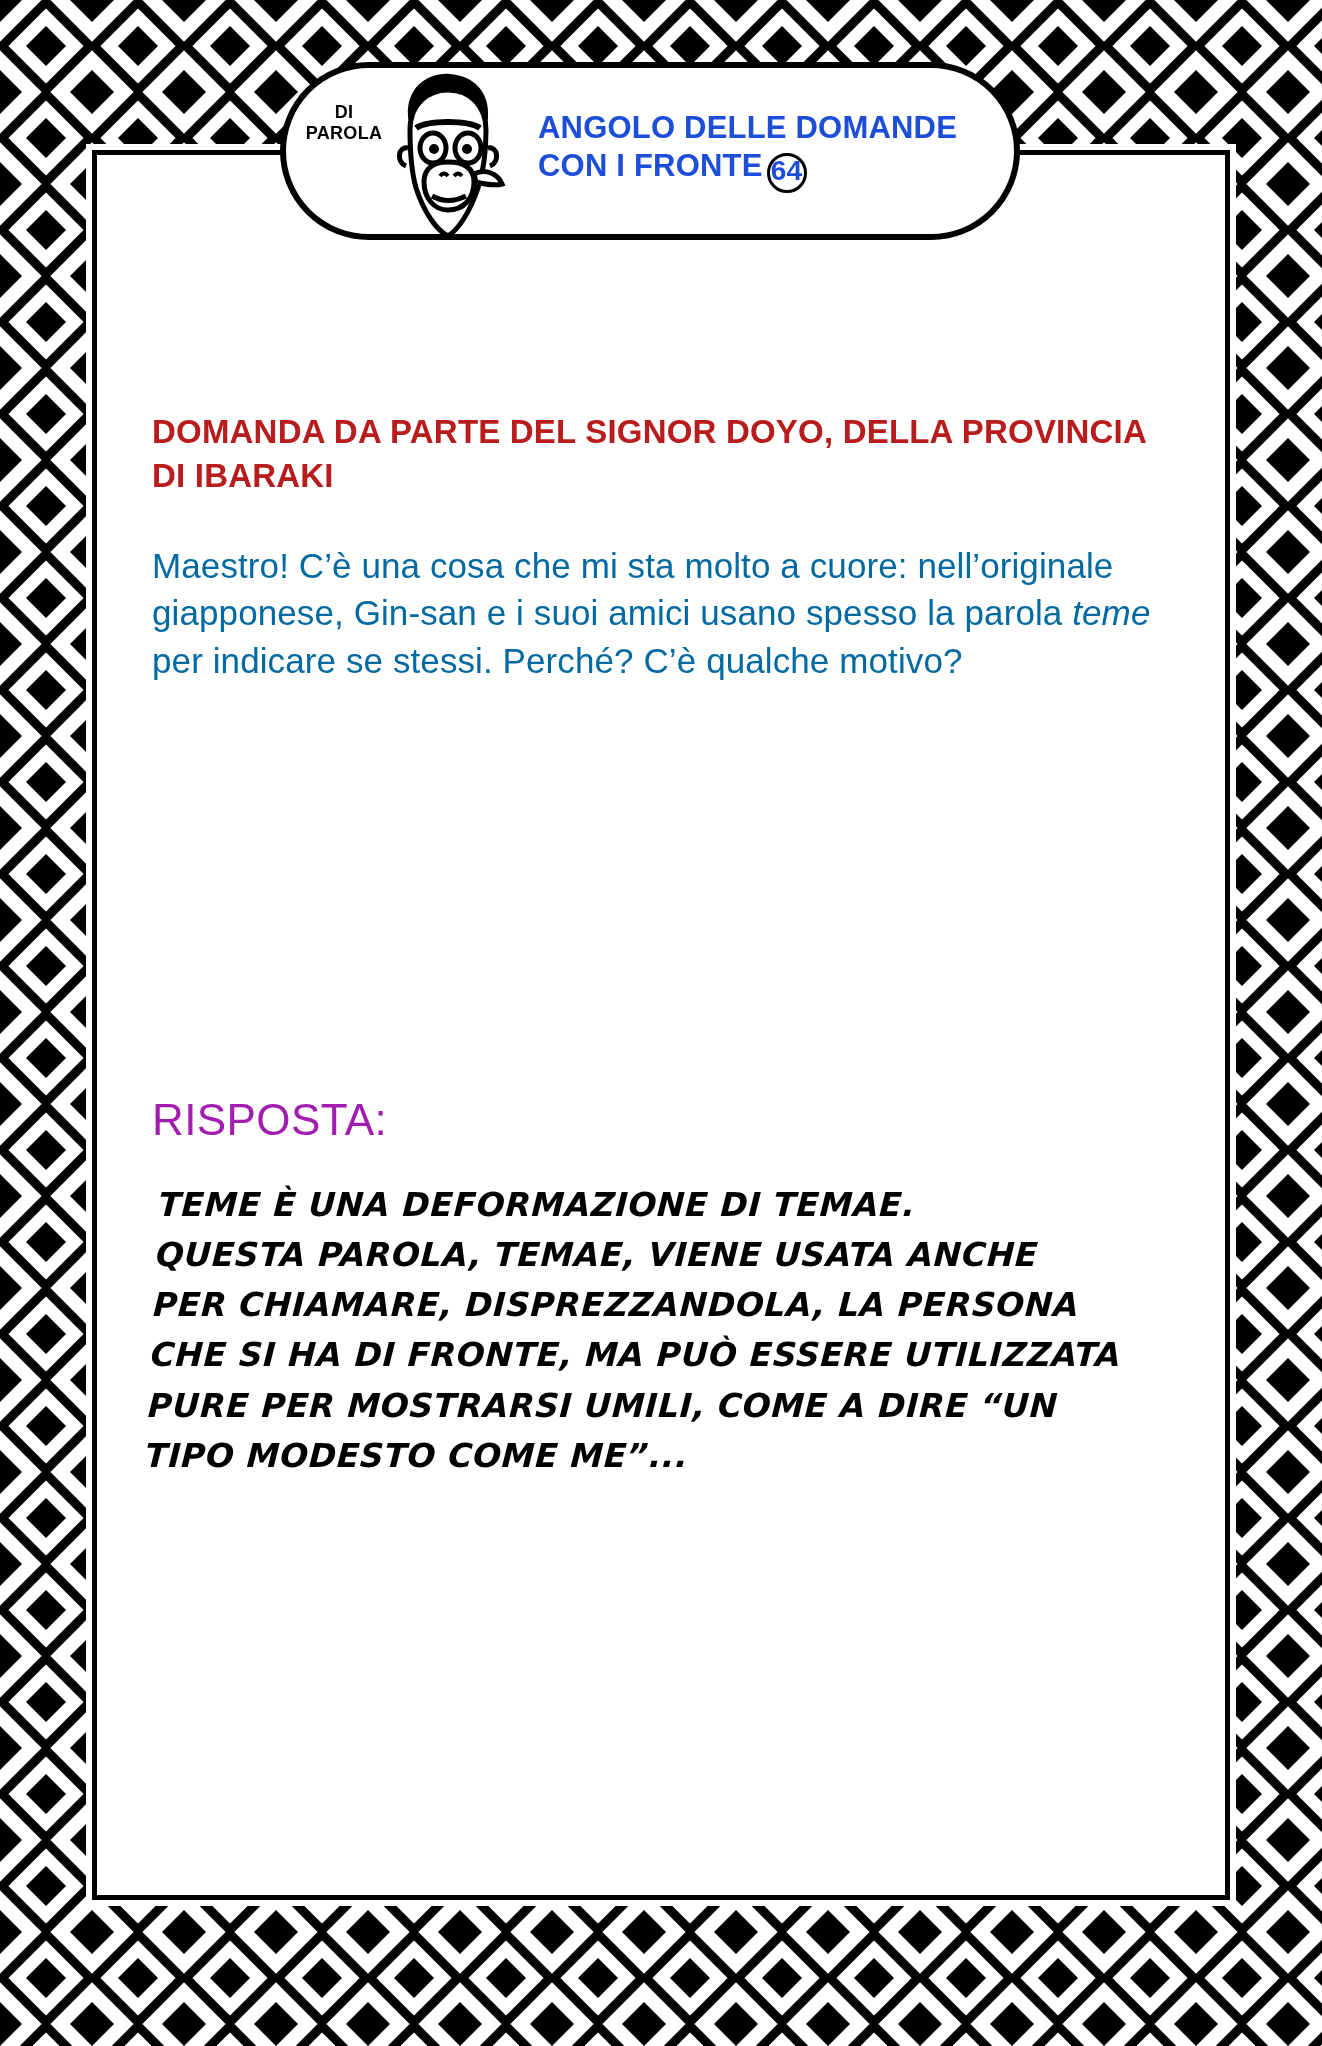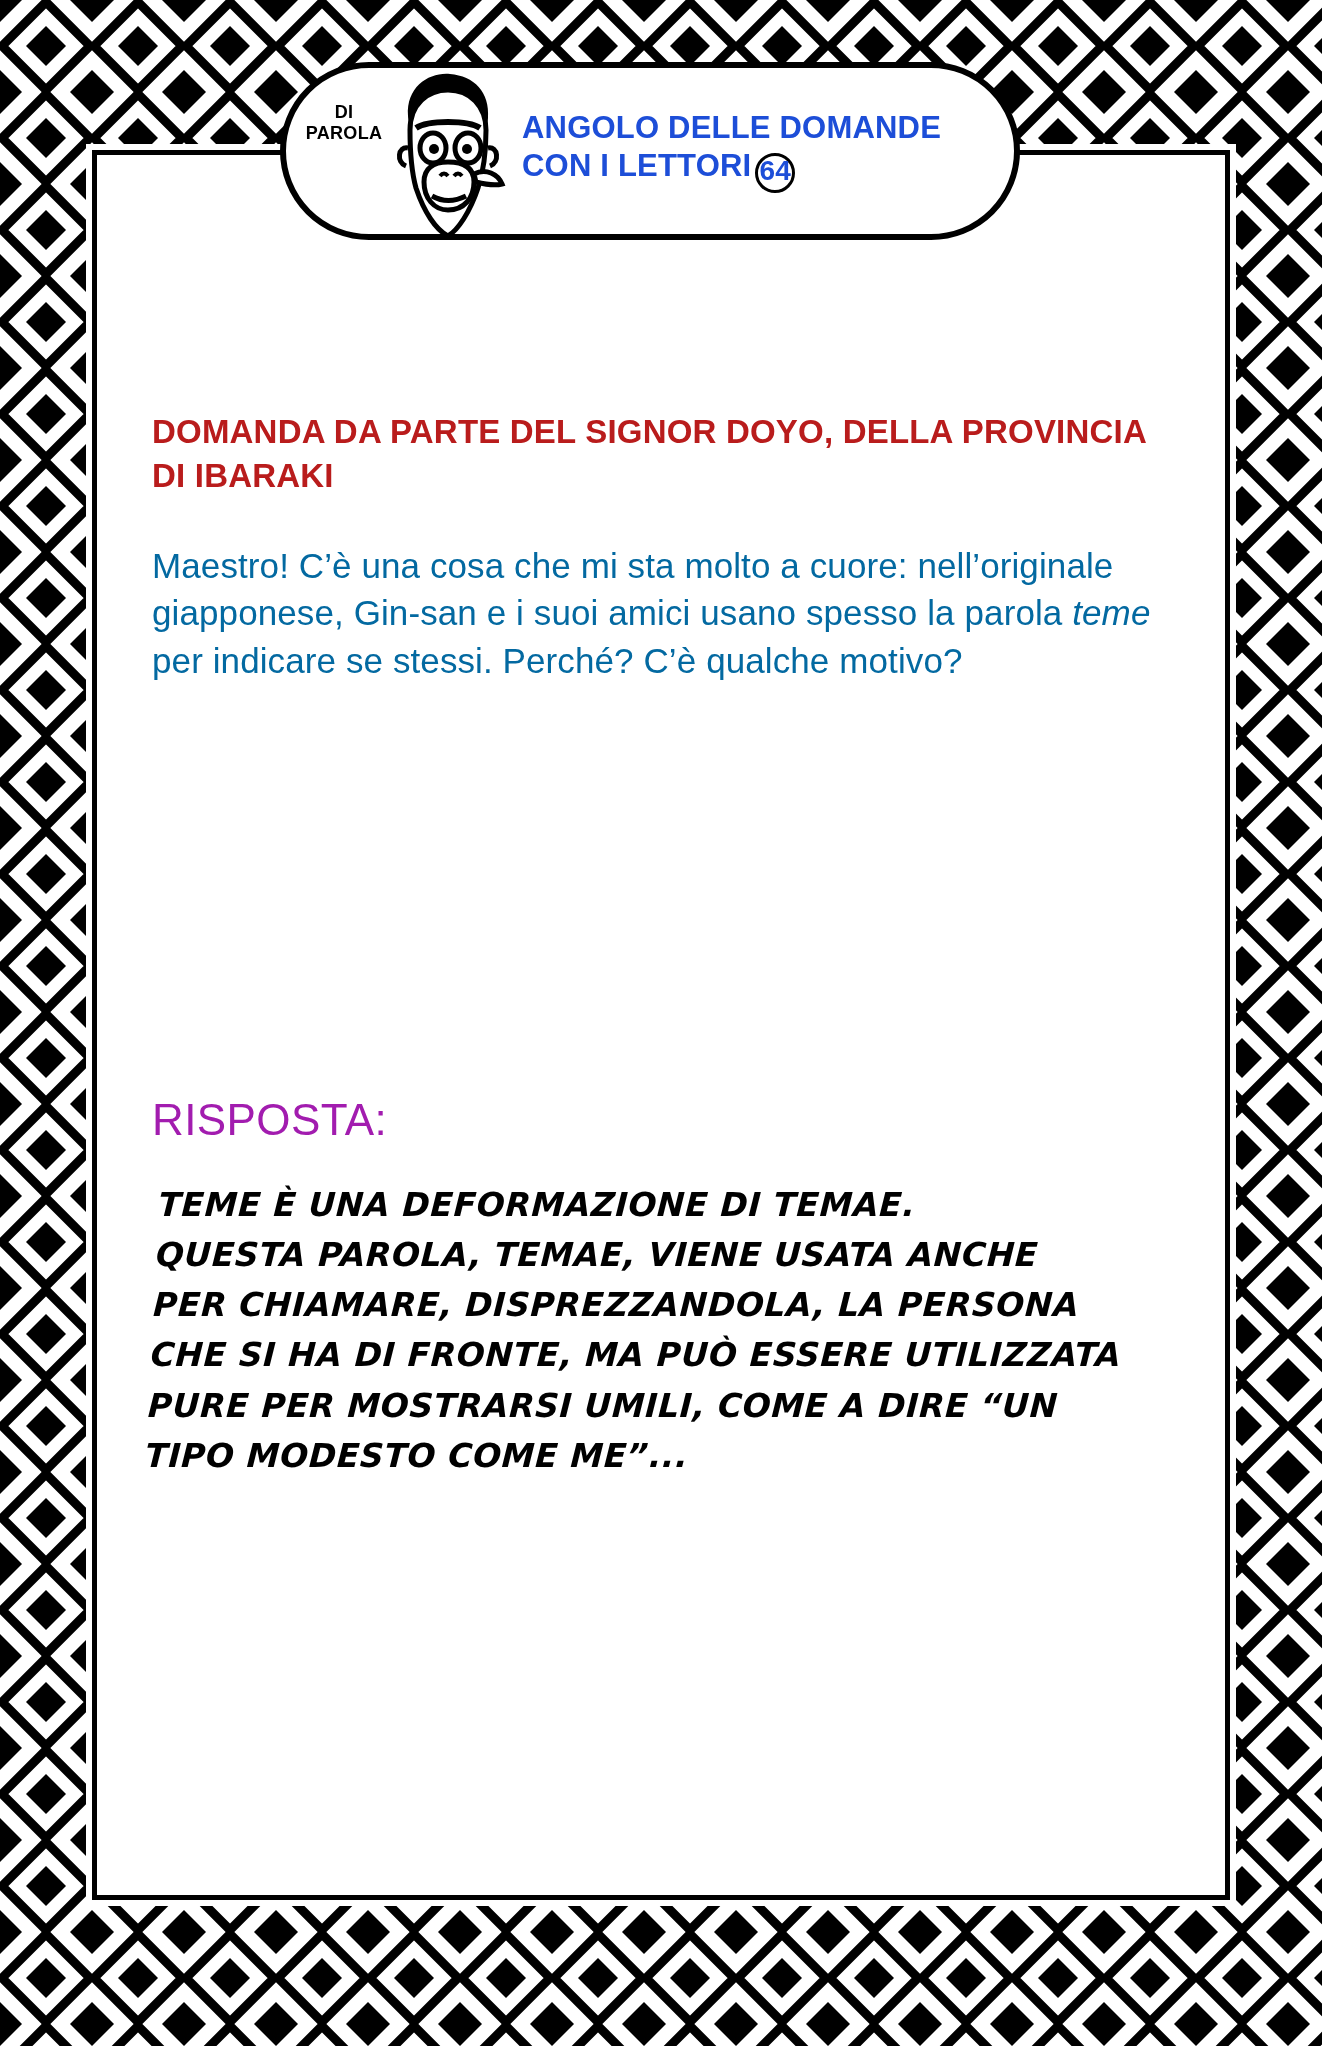--- a/index.html
+++ b/index.html
@@ -45,20 +45,21 @@
     top: 62px;
     width: 740px;
     height: 178px;
     background: #ffffff;
     border: 6px solid #000000;
     border-radius: 92px;
     box-sizing: border-box;
     z-index: 5;
     display: flex;
     align-items: center;
+    gap: 16px;
   }
   .capsule-left {
     position: relative;
     width: 236px;
     height: 100%;
     flex: 0 0 236px;
   }
   .byline {
     position: absolute;
     left: 16px;
@@ -207,21 +208,21 @@
 
         <path d="M96 110 C108 104 120 110 124 120 C116 122 106 120 98 118 Z" fill="#fff" stroke="#000" stroke-width="5"></path>
 
         <path d="M30 84 C20 82 18 98 28 102" fill="#fff" stroke="#000" stroke-width="5"></path>
         <path d="M110 84 C120 82 122 98 112 102" fill="#fff" stroke="#000" stroke-width="5"></path>
       </svg>
     </div>
     <div class="header-title">
       <div>ANGOLO DELLE DOMANDE</div>
       <div>
-        <span>CON I LETTORI</span><span class="num">64</span>
+        <span>CON I FRONTE</span><span class="num">64</span>
       </div>
     </div>
   </div>
 
   <div class="content">
     <p class="question-head">DOMANDA DA PARTE DEL SIGNOR DOYO, DELLA PROVINCIA DI IBARAKI</p>
     <p class="question-body"><span>Maestro! C’è una cosa che mi sta molto a cuore: nell’originale giapponese, Gin-san e i suoi amici usano spesso la parola </span><em>teme</em><span> per indicare se stessi. Perché? C’è qualche motivo?</span></p>
   </div>
 
   <div class="answer-label">RISPOSTA:</div>

